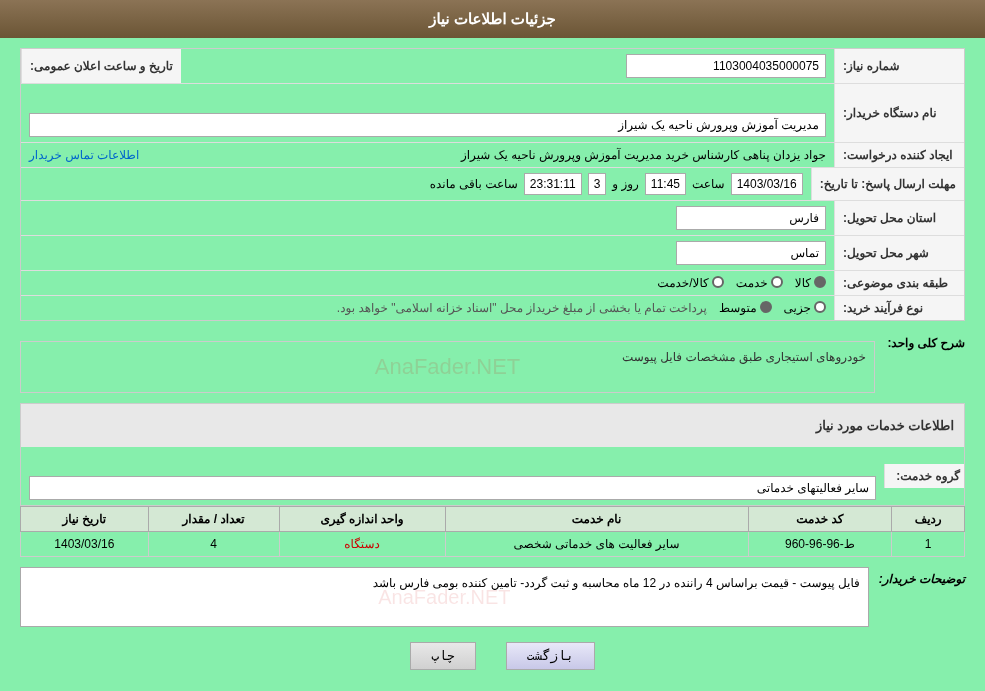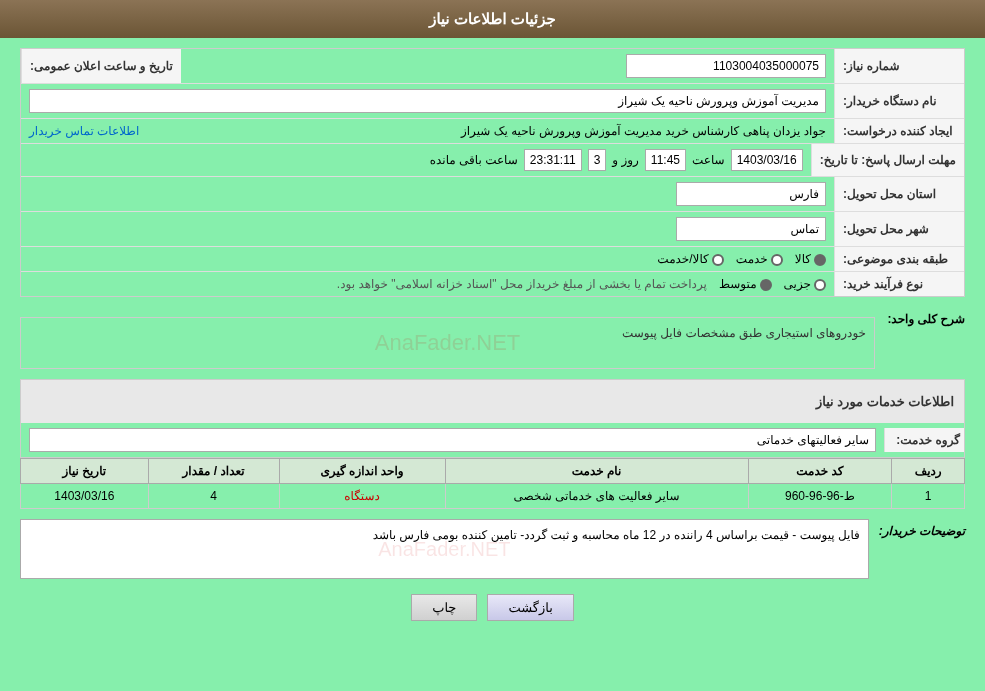--- a/index.html
+++ b/index.html
@@ -61,34 +61,35 @@
     .input-box {
       border: 1px solid #aaa;
       background: #fff;
       padding: 3px 6px;
       height: 24px;
       display: inline-flex;
       align-items: center;
     }
     .input-box-full {
       width: 100%;
+      margin-top: 24px;
     }
     .link-blue {
       color: #0066cc;
       text-decoration: none;
       cursor: pointer;
     }
     .radio-group {
       display: flex;
       gap: 12px;
       align-items: center;
     }
     .radio-item {
       display: flex;
-      align-items: flex-end;
+      align-items: flex-start;
       gap: 3px;
     }
     .radio-circle {
       width: 12px;
       height: 12px;
       border-radius: 50%;
       border: 2px solid #666;
       display: inline-block;
       background: #fff;
     }
@@ -146,21 +147,22 @@
       justify-content: center;
       gap: 10px;
       margin-top: 15px;
       padding-bottom: 15px;
     }
     .btn {
       padding: 5px 20px;
       border: 1px solid #aaa;
       cursor: pointer;
       font-size: 13px;
-      font-family: Liberation Sans, sans-serif;
+      font-family: Liberation Mono, monospace;
+      margin-left: 20px;
     }
     .btn-print {
       background: linear-gradient(to bottom, #e8e8e8, #d0d0d0);
     }
     .btn-back {
       background: linear-gradient(to bottom, #e8e8f8, #c8c8e8);
     }
     .watermark {
       position: relative;
     }

